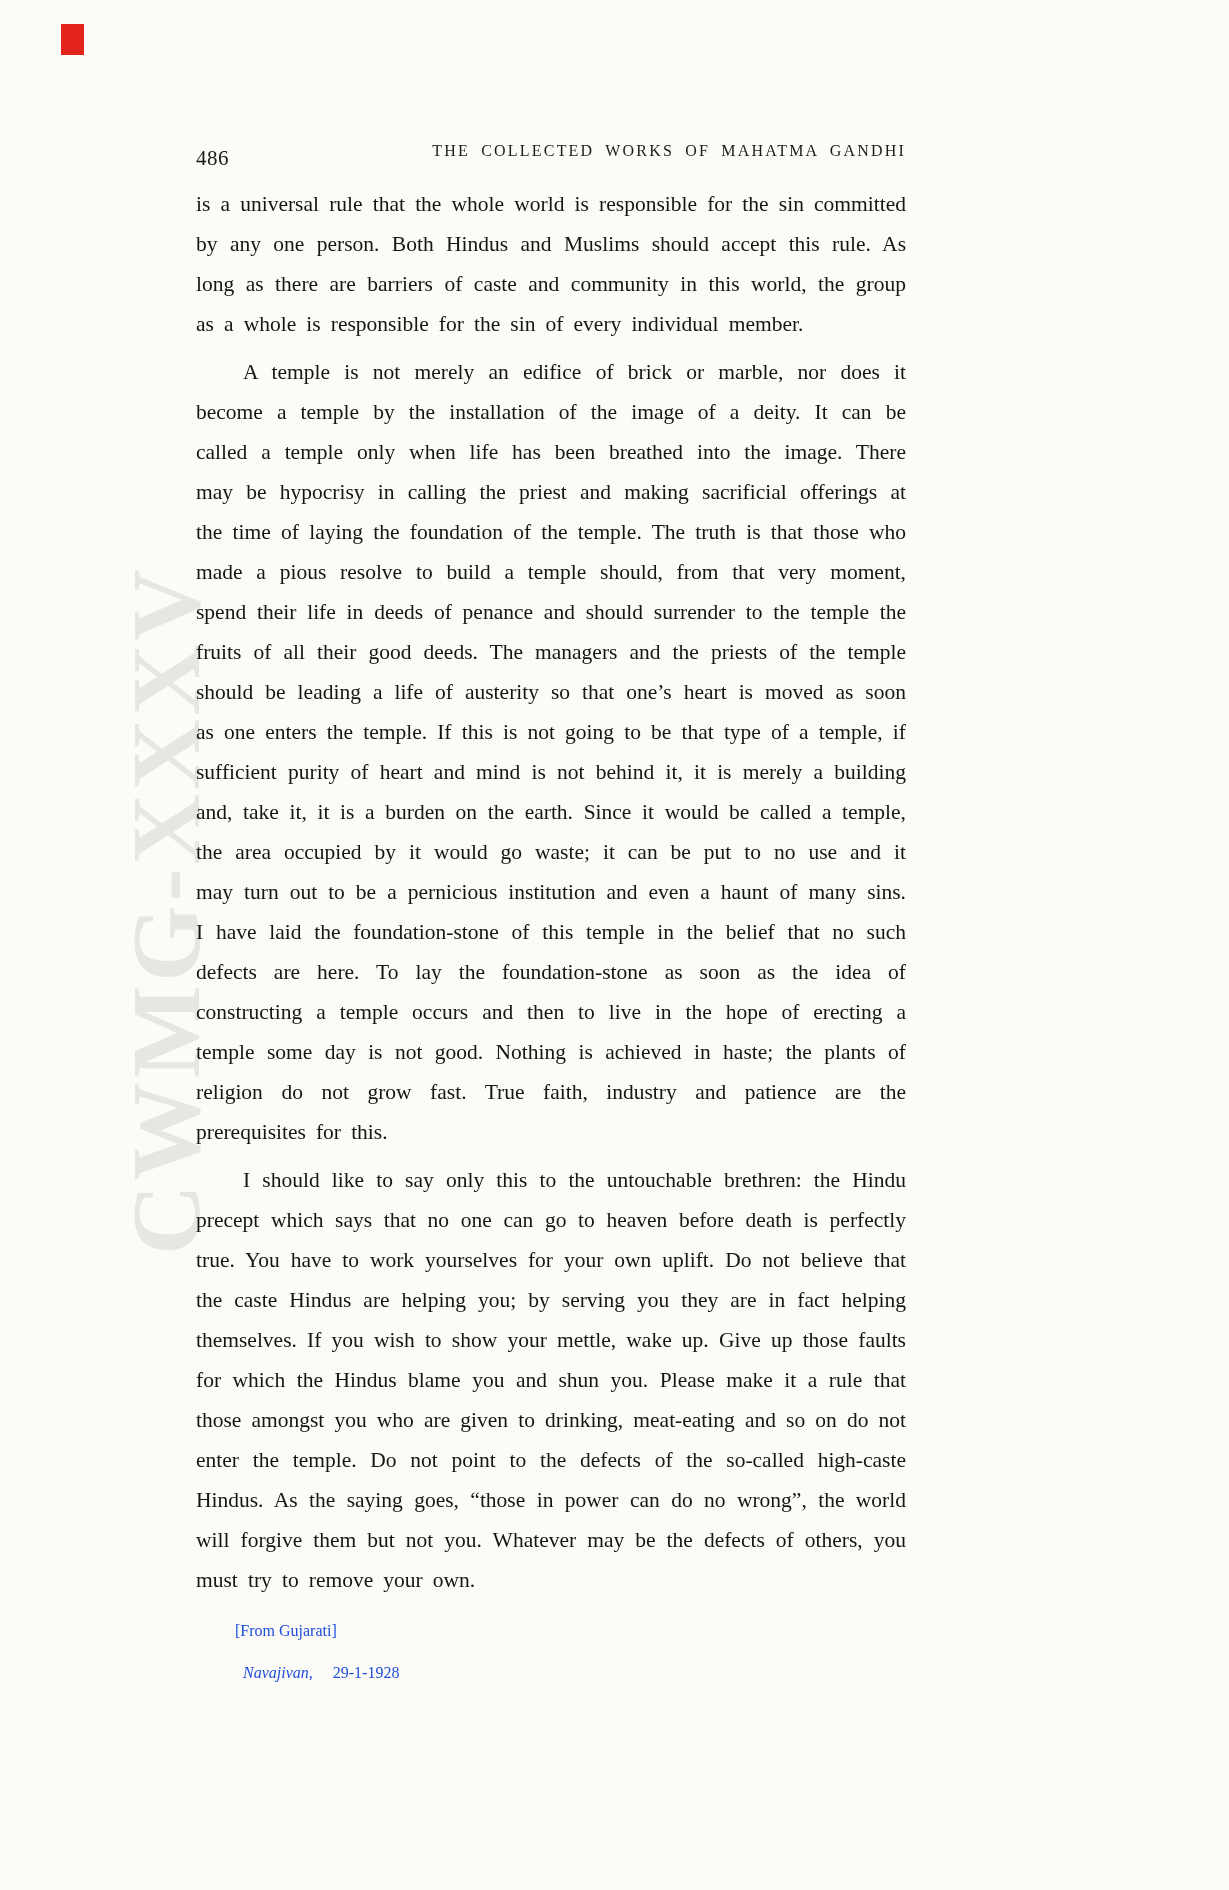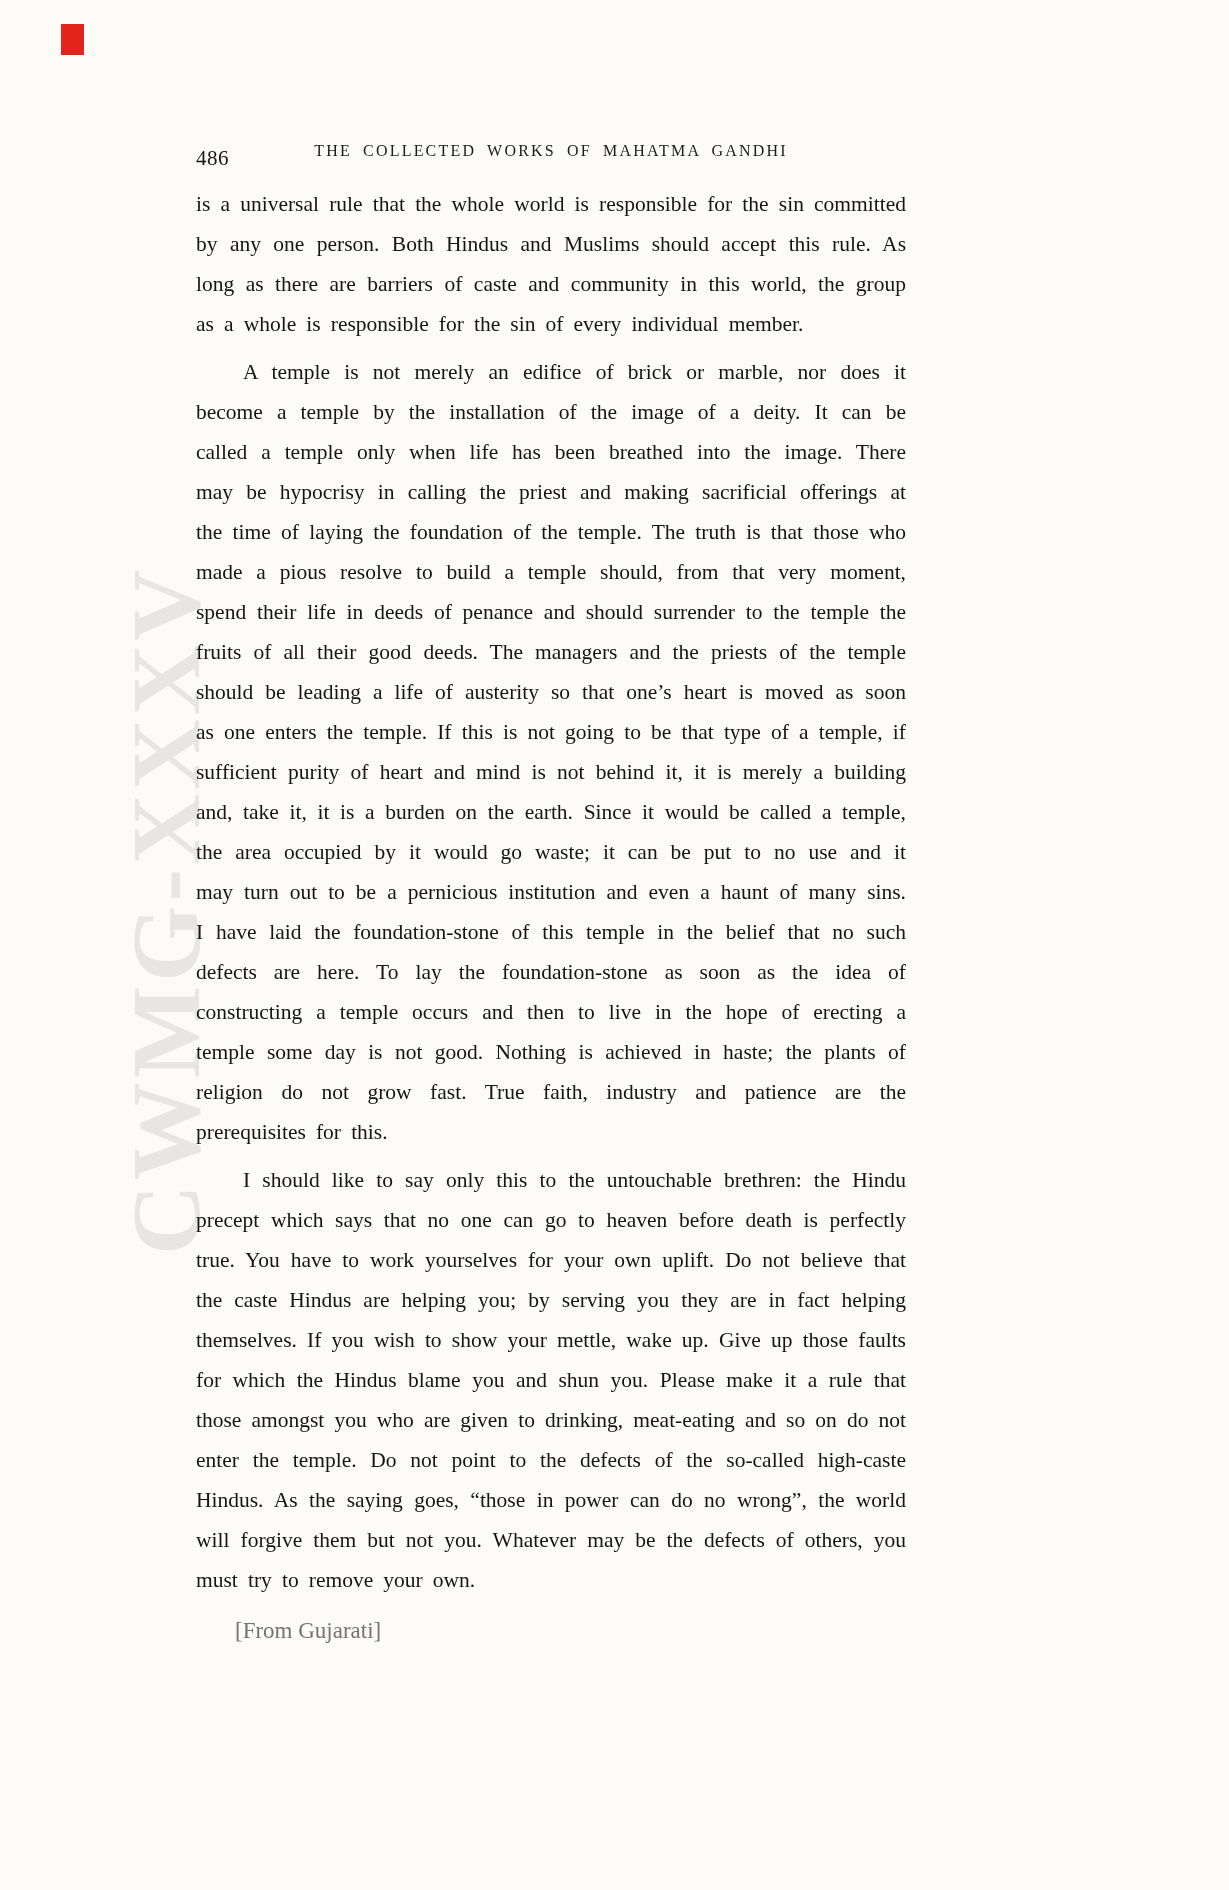--- a/index.html
+++ b/index.html
@@ -57,21 +57,21 @@
 
   .page-number {
     position: absolute;
     left: 0;
     top: 0;
     font-size: 21px;
     letter-spacing: 0.5px;
   }
 
   .running-title {
-    text-align: center;
+    text-align: right;
     font-size: 16px;
     letter-spacing: 2.2px;
     word-spacing: 5px;
     padding-top: 4px;
     color: #1c1b1a;
     font-family: Liberation Serif, serif;
   }
 
   .body-text p {
     font-size: 21.5px;
@@ -81,23 +81,23 @@
     color: #161514;
   }
 
   .body-text p.indent {
     text-indent: 47px;
   }
 
   .source-block {
     margin-top: 14px;
     margin-left: 47px;
-    font-size: 23px;
+    font-size: 16px;
     line-height: 34px;
-    color: #737373;
+    color: #1d4ed8;
   }
 
   .source-block .italic {
     font-style: italic;
   }
 </style>
 </head>
 <body>
 
 <div class="scan-artifact-red"></div>
@@ -112,15 +112,16 @@
   </div>
 
   <div class="body-text">
     <p>is a universal rule that the whole world is responsible for the sin committed by any one person.  Both Hindus and Muslims should accept this rule.  As long as there are barriers of caste and community in this world, the group as a whole is responsible for the sin of every individual member.</p>
     <p class="indent">A temple is not merely an edifice of brick or marble, nor does it become a temple by the installation of the image of a deity. It can be called a temple only when life has been breathed into the image.  There may be hypocrisy in calling the priest and making sacrificial offerings at the time of laying the foundation of the temple.  The truth is that those who made a pious resolve to build a temple should, from that very moment, spend their life in deeds of penance and should surrender to the temple the fruits of all their good deeds.  The managers and the priests of the temple should be leading a life of austerity so that one’s heart is moved as soon as one enters the temple.  If this is not going to be that type of a temple, if sufficient purity of heart and mind is not behind it, it is merely a building and, take it, it is a burden on the earth.  Since it would be called a temple, the area occupied by it would go waste; it can be put to no use and it may turn out to be a pernicious institution and even a haunt of many sins. I have laid the foundation-stone of this temple in the belief that no such defects are here.  To lay the foundation-stone as soon as the idea of constructing a temple occurs and then to live in the hope of erecting a temple some day is not good.  Nothing is achieved in haste; the plants of religion do not grow fast.  True faith, industry and patience are the prerequisites for this.</p>
     <p class="indent">I should like to say only this to the untouchable brethren: the Hindu precept which says that no one can go to heaven before death is perfectly true.  You have to work yourselves for your own uplift.  Do not believe that the caste Hindus are helping you; by serving you they are in fact helping themselves.  If you wish to show your mettle, wake up.  Give up those faults for which the Hindus blame you and shun you.  Please make it a rule that those amongst you who are given to drinking, meat-eating and so on do not enter the temple.  Do not point to the defects of the so-called high-caste Hindus.  As the saying goes, “those in power can do no wrong”, the world will forgive them but not you. Whatever may be the defects of others, you must try to remove your own.</p>
   </div>
 
   <div class="source-block">
     <p>[From Gujarati]</p>
+    <p><span class="italic">Navajivan,</span><span> 29-1-1928</span></p>
   </div>
 
 </div>
 
 </body></html>

